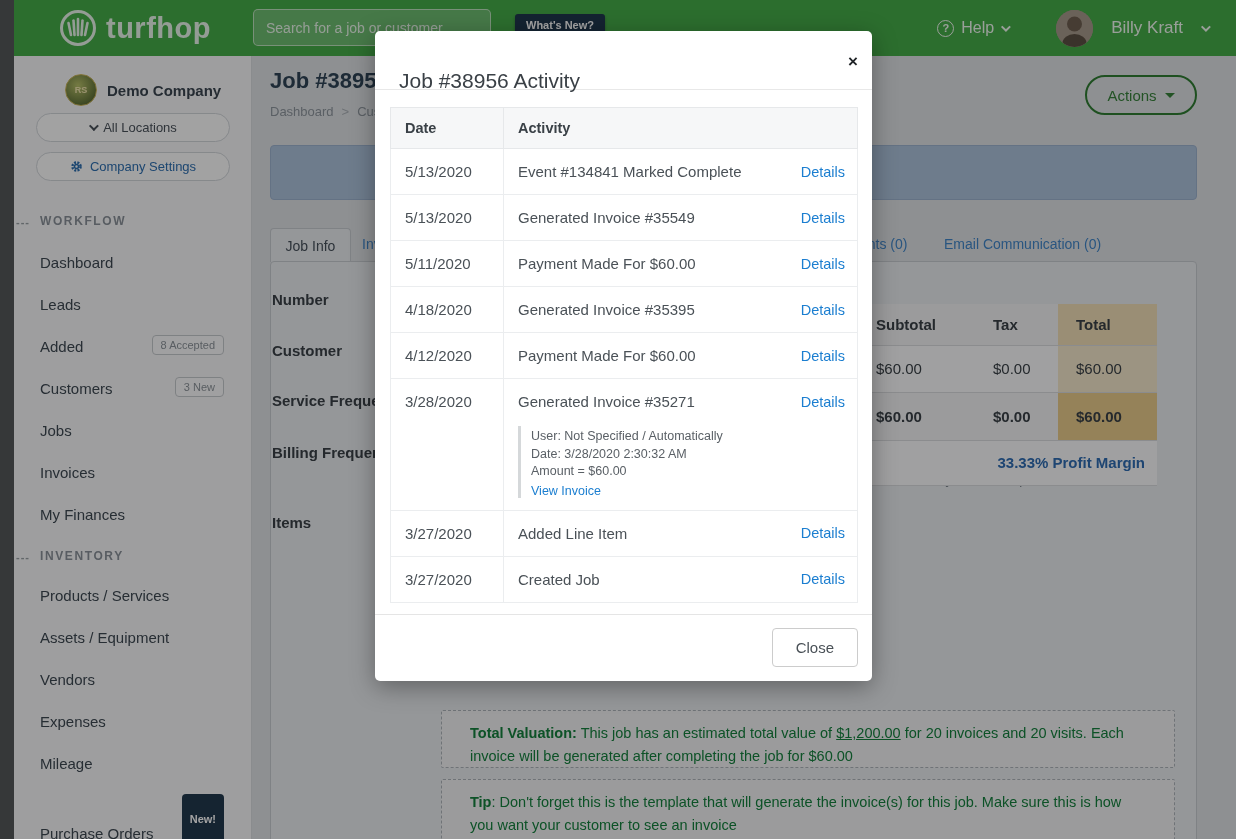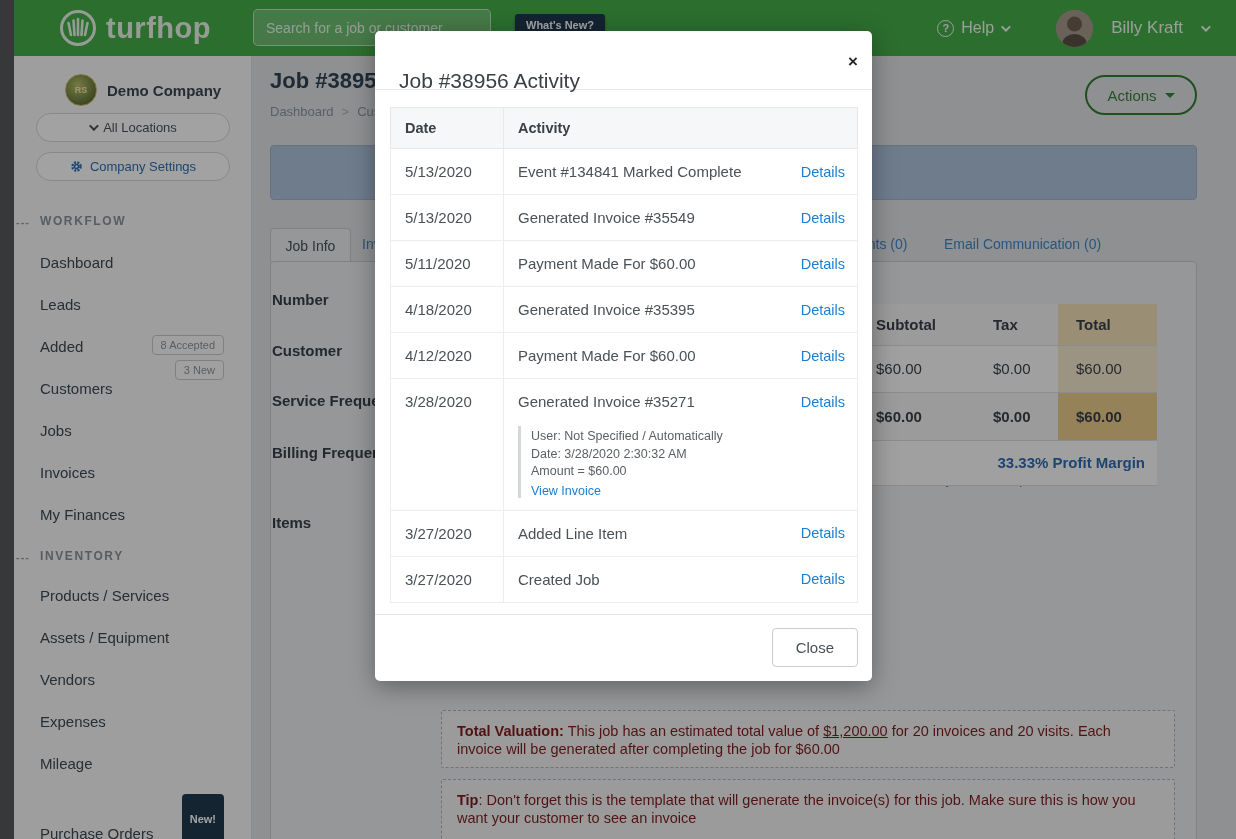--- a/index.html
+++ b/index.html
@@ -63,21 +63,21 @@
   .items-table td { border-bottom:1px solid #d9dcdf; padding:0 0 0 18px; }
   .it-head td { background:#f2f3f5; height:41px; font-weight:bold; }
   .it-row td { background:#fafbfc; height:47px; }
   .it-total td { background:#f2f3f5; height:48px; font-weight:bold; }
   td.tan-h { background:#f1dfb8 !important; }
   td.tan-r { background:#f5e8cb !important; }
   td.tan-t { background:#e9cb8c !important; }
   .profit-row td { background:#fafbfc; height:45px; text-align:right; padding-right:12px; color:#2f6cb3; font-weight:bold; font-size:15px; }
 
   .note-box { position:absolute; left:189px; width:734px; border:1px dashed #aeb4ba; background:#f2f3f5; border-radius:2px;
-      padding:11px 15px; font-size:14.5px; color:#7f1d1d; line-height:18px; }
+      padding:11px 28px; font-size:14.5px; color:#15803d; line-height:23px; }
   .note-box b { font-weight:bold; }
   .uline { text-decoration:underline; }
 
   
   .overlay { position:absolute; left:0; top:0; width:1236px; height:839px; background:rgba(0,0,0,.36); z-index:20; }
   .modal { position:absolute; left:375px; top:31px; width:497px; height:650px; background:#fff; border-radius:5px; z-index:30;
       box-shadow:0 6px 24px rgba(0,0,0,.35); }
   .modal-header { position:relative; height:59px; border-bottom:1px solid #e8e8e8; padding:38px 24px 0; }
   .modal-title { font-size:21px; color:#3a4046; }
   .modal-x { position:absolute; right:14px; top:24px; font-size:17px; font-weight:bold; color:#1f2326; line-height:14px; cursor:pointer; background:none; border:none; }
@@ -165,21 +165,21 @@
 
   <div class="section-head" style="top:158px;">
     <span class="section-dash">---</span>
     <span>WORKFLOW</span>
   </div>
   <div class="side-item" style="top:198px;">Dashboard</div>
   <div class="side-item" style="top:240px;">Leads</div>
   <div class="side-item" style="top:282px;">Added</div>
   <span class="badge-outline" style="top:279px;">8 Accepted</span>
   <div class="side-item" style="top:324px;">Customers</div>
-  <span class="badge-outline" style="top:304px;">3 New</span>
+  <span class="badge-outline" style="top:321px;">3 New</span>
   <div class="side-item" style="top:366px;">Jobs</div>
   <div class="side-item" style="top:408px;">Invoices</div>
   <div class="side-item" style="top:450px;">My Finances</div>
 
   <div class="section-head" style="top:493px;">
     <span class="section-dash">---</span>
     <span>INVENTORY</span>
   </div>
   <div class="side-item" style="top:531px;">Products / Services</div>
   <div class="side-item" style="top:573px;">Assets / Equipment</div>

